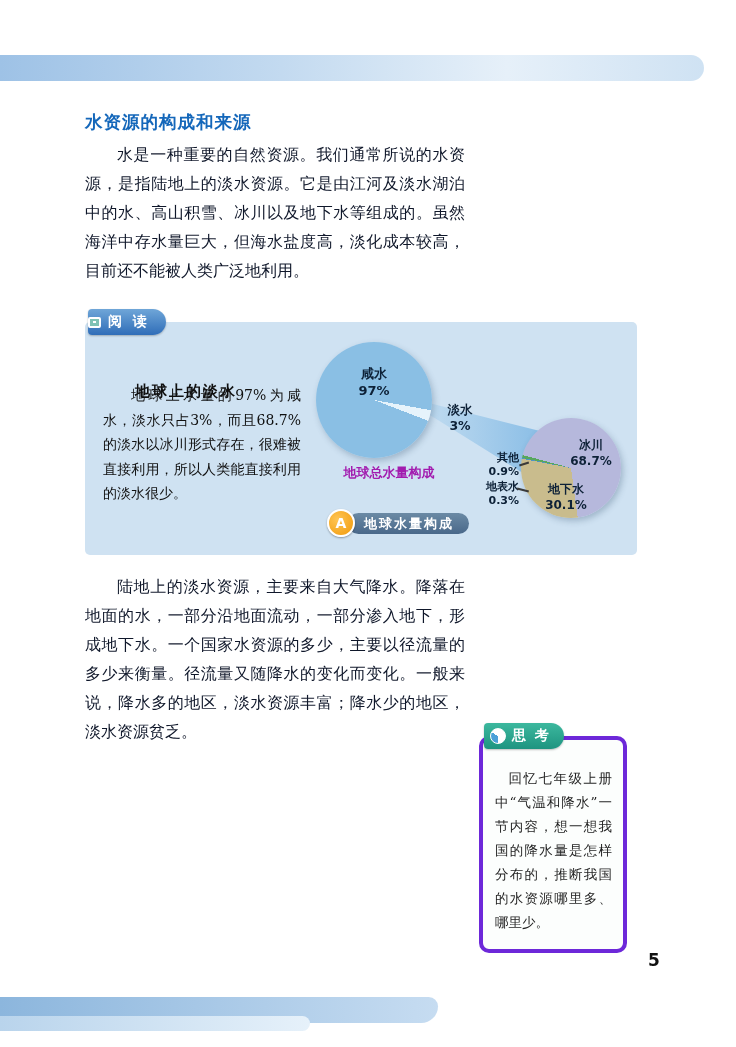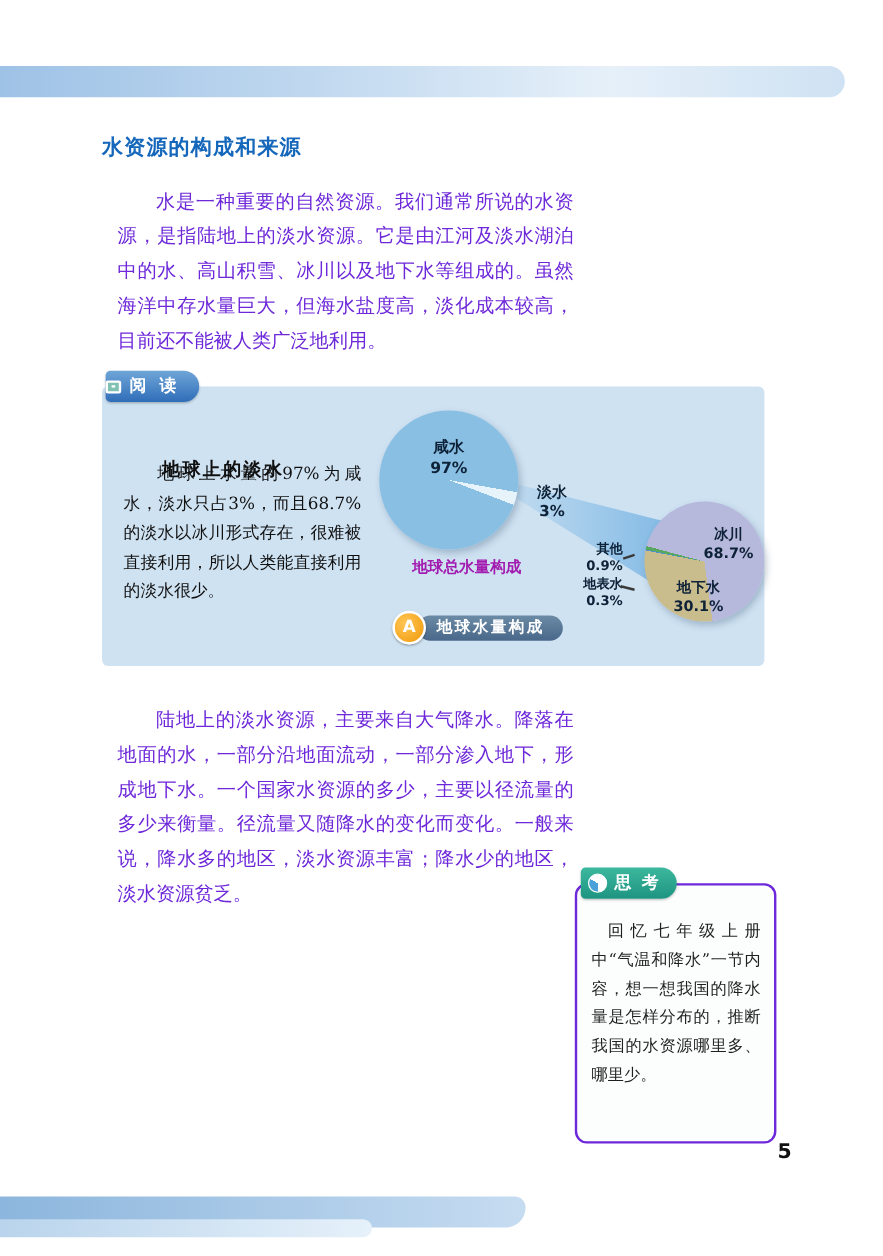--- a/index.html
+++ b/index.html
@@ -22,23 +22,23 @@
   }
   .header-tick { width:3px; height:15px; background:#4d86c5; }
 
   
   .h1,.h2 {
     position:absolute; left:85px; margin:0;
     font-size:17.5px; font-weight:bold; color:#1467ba; letter-spacing:1px;
   }
   .h1 { top:110px; } .h2 { top:766px; }
   .para {
-    position:absolute; left:85px; width:380px; margin:13px;
+    position:absolute; left:85px; width:380px; margin:0;
     font-family:"DejaVu Serif", serif; font-size:16px; line-height:29px;
-    text-align:justify; text-indent:2em; color:#6d28d9;
+    text-align:justify; text-indent:2em; color:#0f172a;
   }
   .p1 { top:140px; } .p2 { top:572px; } .p3 { top:798px; }
 
   
   .reading-tab {
     position:absolute; left:88px; top:309px; height:26px; z-index:3;
     display:flex; align-items:center; gap:7px; padding:0 16px 0 0;
     background:linear-gradient(180deg,#6fa6d8,#2f6db8); color:#fff;
     font-size:14px; font-weight:bold; letter-spacing:3px;
     border-radius:4px 13px 13px 4px; box-shadow:0 1px 2px rgba(0,0,0,.25);
@@ -59,21 +59,21 @@
     font-size:15px; font-weight:bold; color:#101010; letter-spacing:2px;margin-top:27px;
   }
   .reading-body {
     position:absolute; left:18px; top:61px; width:198px;
     font-family:"DejaVu Serif", serif; font-size:14px; line-height:24.5px;
     text-align:justify; text-indent:2em; color:#101010;
   }
 
   .pie { position:absolute; border-radius:50%; box-shadow:2px 3px 6px rgba(50,80,110,.3); }
   .pie1 { left:231px; top:20px; width:116px; height:116px; }
-  .pie2 { left:452px; top:96px; width:100px; height:100px; }
+  .pie2 { left:436px; top:96px; width:100px; height:100px; }
   .beam {
     position:absolute; left:340px; top:74px; width:135px; height:100px;
     background:linear-gradient(to right, rgba(150,200,235,.25), rgba(110,175,225,.8));
     clip-path:polygon(0 6%, 100% 40%, 100% 100%, 0 16%);
   }
 
   .pl { position:absolute; text-align:center; line-height:1.3; color:#0d2137; }
   .pl span { display:block; }
   .pl-salt   { left:26px;  top:24px;  width:64px; font-size:13px;  font-weight:bold; }
   .label-fresh   { left:352px; top:80px;  width:46px; font-size:12.5px; font-weight:bold; }
@@ -111,22 +111,22 @@
     background:linear-gradient(180deg,#3cb89e,#1e9480); color:#fff;
     font-size:14px; font-weight:bold; letter-spacing:2px;
     border-radius:4px 13px 13px 4px; box-shadow:0 1px 2px rgba(0,0,0,.25);
   }
   .think-icon {
     width:16px; height:16px; border-radius:50%; box-sizing:border-box;
     border:1.5px solid #fff;
     background:conic-gradient(from 40deg, #ffffff 0 140deg, #4aa0d8 140deg 260deg, #ffffff 260deg 360deg);
   }
   .think-box {
-    position:absolute; left:479px; top:736px; width:168px; height:217px;
-    background:#fcfefd; border:2px solid #6d28d9; border-radius:10px;
+    position:absolute; left:479px; top:736px; width:148px; height:217px;
+    background:#fcfefd; border:4px solid #6d28d9; border-radius:10px;
     box-sizing:border-box; z-index:1;
   }
   .think-body {
     margin:26px 11px 0 12px;
     font-family:"DejaVu Serif", serif; font-size:13.5px; line-height:24px;
     color:#1f1f1f; text-align:justify; text-indent:1em;
   }
 
   
   .bottom-band { position:absolute; left:0; }

